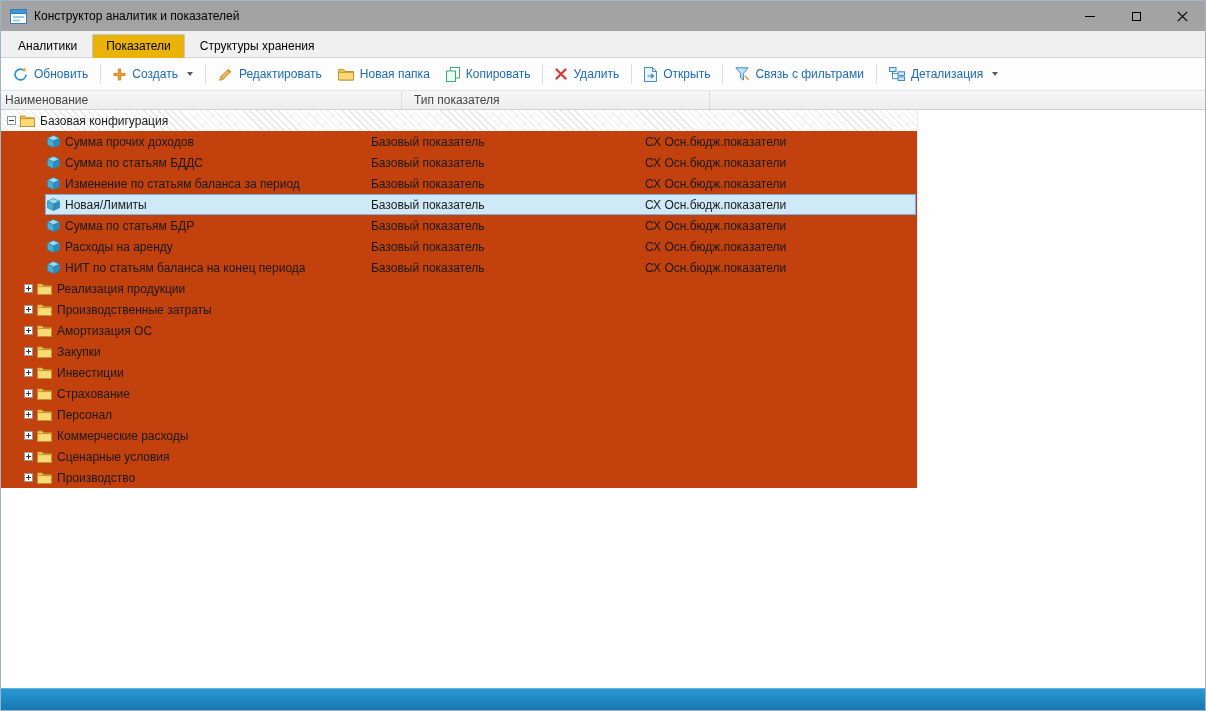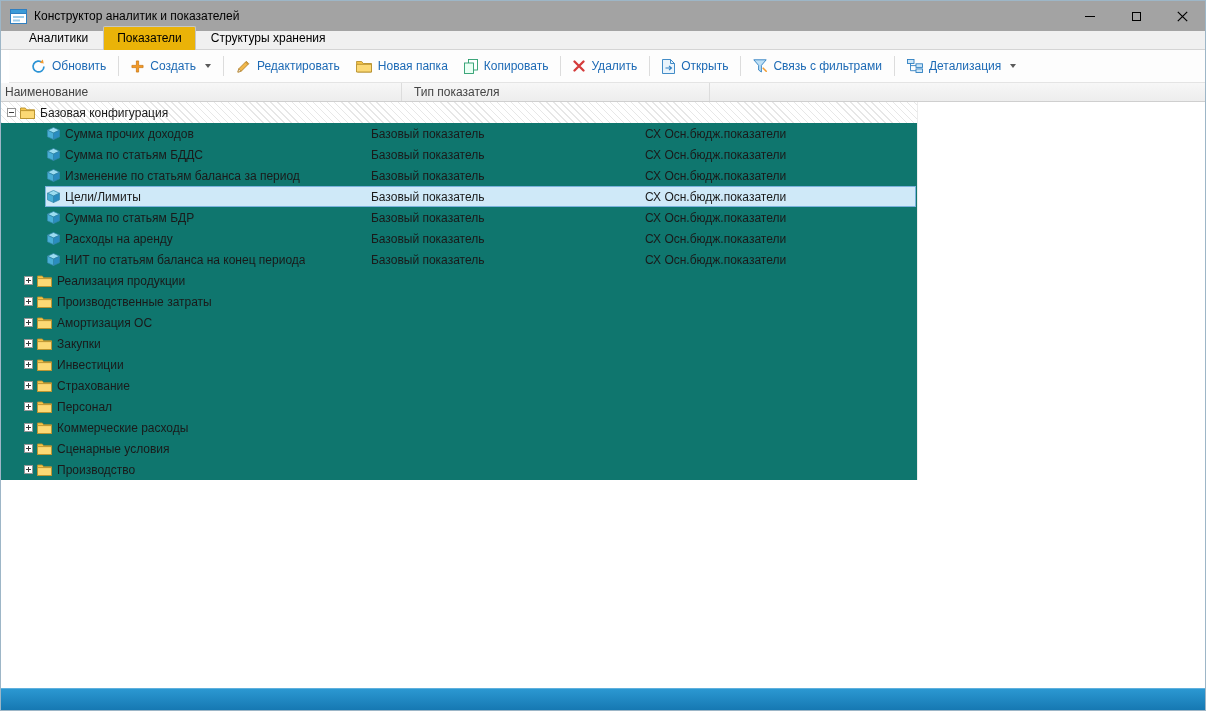--- a/index.html
+++ b/index.html
@@ -14,43 +14,43 @@
   
   .titlebar { height:30px; flex:none; display:flex; align-items:center; background:#a3a3a3; padding-left:9px; }
   .app-icon { width:17px; height:15px; margin-right:7px; flex:none; display:flex; }
   .title { font-size:12px; color:#000; white-space:nowrap; }
   .tb-spacer { flex:1; }
   .winbtn { width:46px; height:30px; display:flex; align-items:center; justify-content:center; flex:none; cursor:default; }
   .glyph-min { width:10px; height:1px; background:#000; display:block; }
   .glyph-max { width:9px; height:9px; border:1px solid #000; display:block; }
 
   
-  .tabbar { height:19px; flex:none; background:#f0f0f0; border-bottom:1px solid #d4d4d4; display:flex; align-items:flex-end; padding-left:14px; }
+  .tabbar { height:27px; flex:none; background:#f0f0f0; border-bottom:1px solid #d4d4d4; display:flex; align-items:flex-end; padding-left:3px; }
   .tab { height:23px; padding:4px 13px 0 13px; margin-right:1px; color:#000; border:1px solid transparent; border-bottom:none; white-space:nowrap; }
   .tab.active { background:#eab308; border-color:#c6c6c6; border-radius:2px 2px 0 0; margin-bottom:-1px; height:24px; }
 
   
-  .toolbar { height:33px; flex:none; background:#fdfdfd; border-bottom:1px solid #e4e4e4; display:flex; align-items:center; padding:0 14px;margin-left:8px; }
+  .toolbar { height:33px; flex:none; background:#fdfdfd; border-bottom:1px solid #e4e4e4; display:flex; align-items:center; padding:0 4px; }
   .tool-btn { display:flex; align-items:center; gap:6px; padding:5px 8px; color:#1d6ab5; white-space:nowrap; border-radius:2px; }
   .tool-btn svg { flex:none; display:block; }
   .tool-sep { width:1px; height:20px; background:#dcdcdc; margin:0 4px; flex:none; }
   .dd-arrow { width:0; height:0; border-left:3.5px solid transparent; border-right:3.5px solid transparent; border-top:4px solid #5a5a5a; margin-left:3px; }
 
   
   .grid-header { height:19px; flex:none; display:flex; background:linear-gradient(#f7f7f7,#ededed); border-bottom:1px solid #cfcfcf; color:#444;gap:8px; }
   .hcell { display:flex; align-items:center; padding-left:4px; border-right:1px solid #dcdcdc; overflow:hidden; white-space:nowrap; }
   .hcell.c-name { width:401px; }
   .hcell.c-type { width:300px; }
   .hcell.c-storage { width:302px; }
   .hcell.c-fill { flex:1; border-right:none; }
 
   
   .grid-body { flex:1; background:#fff; overflow:hidden; }
   .rows-wrap { width:917px; border-right:1px solid #ececec; }
-  .row { height:21px; display:flex; align-items:center; position:relative; background:#0f766e; }
+  .row { height:21px; display:flex; align-items:center; position:relative; background:#c2410c; }
   .row.hatched { background:repeating-linear-gradient(45deg, #e7e7e7 0, #e7e7e7 1px, #ffffff 1px, #ffffff 5px); }
   .row.selected::before { content:""; position:absolute; left:44px; right:1px; top:0; bottom:0; background:#cfe9f8; border:1px solid #7ab2dc; }
   .cell { position:relative; z-index:1; display:flex; align-items:center; overflow:hidden; white-space:nowrap; }
   .name-cell { width:401px; }
   .type-cell { width:300px; padding-left:4px; }
   .storage-cell { width:302px; padding-left:4px; }
   .indent { flex:none; }
   .expander { position:relative; width:9px; height:9px; border:1px solid #979797; background:#fff; flex:none; margin-right:4px; }
   .expander::before { content:""; position:absolute; left:1px; right:1px; top:3px; height:1px; background:#3c3c3c; }
   .expander.closed::after { content:""; position:absolute; top:1px; bottom:1px; left:3px; width:1px; background:#3c3c3c; }
@@ -265,21 +265,21 @@
       <span class="indent" style="width: 40px;"></span>
 
       <span class="leaf-spacer"></span>
           <span class="node-icon">
             <svg width="13" height="13" viewBox="0 0 14 14">
     <polygon points="7,0.5 13.5,3.5 7,6.5 0.5,3.5" fill="#9bdcf0" stroke="#3388aa" stroke-width="0.8"></polygon>
     <polygon points="0.5,3.5 7,6.5 7,13.5 0.5,10.5" fill="#49aed6" stroke="#3388aa" stroke-width="0.8"></polygon>
     <polygon points="13.5,3.5 7,6.5 7,13.5 13.5,10.5" fill="#2a8cc0" stroke="#3388aa" stroke-width="0.8"></polygon>
   </svg>
           </span>
-      <span class="row-label">Цели/Лимиты</span>
+      <span class="row-label">Новая/Лимиты</span>
     </div>
     <div class="cell type-cell">Базовый показатель</div>
     <div class="cell storage-cell">СХ Осн.бюдж.показатели</div>
   </div>
       <div class="row">
     <div class="cell name-cell">
       <span class="indent" style="width: 40px;"></span>
 
       <span class="leaf-spacer"></span>
           <span class="node-icon">

